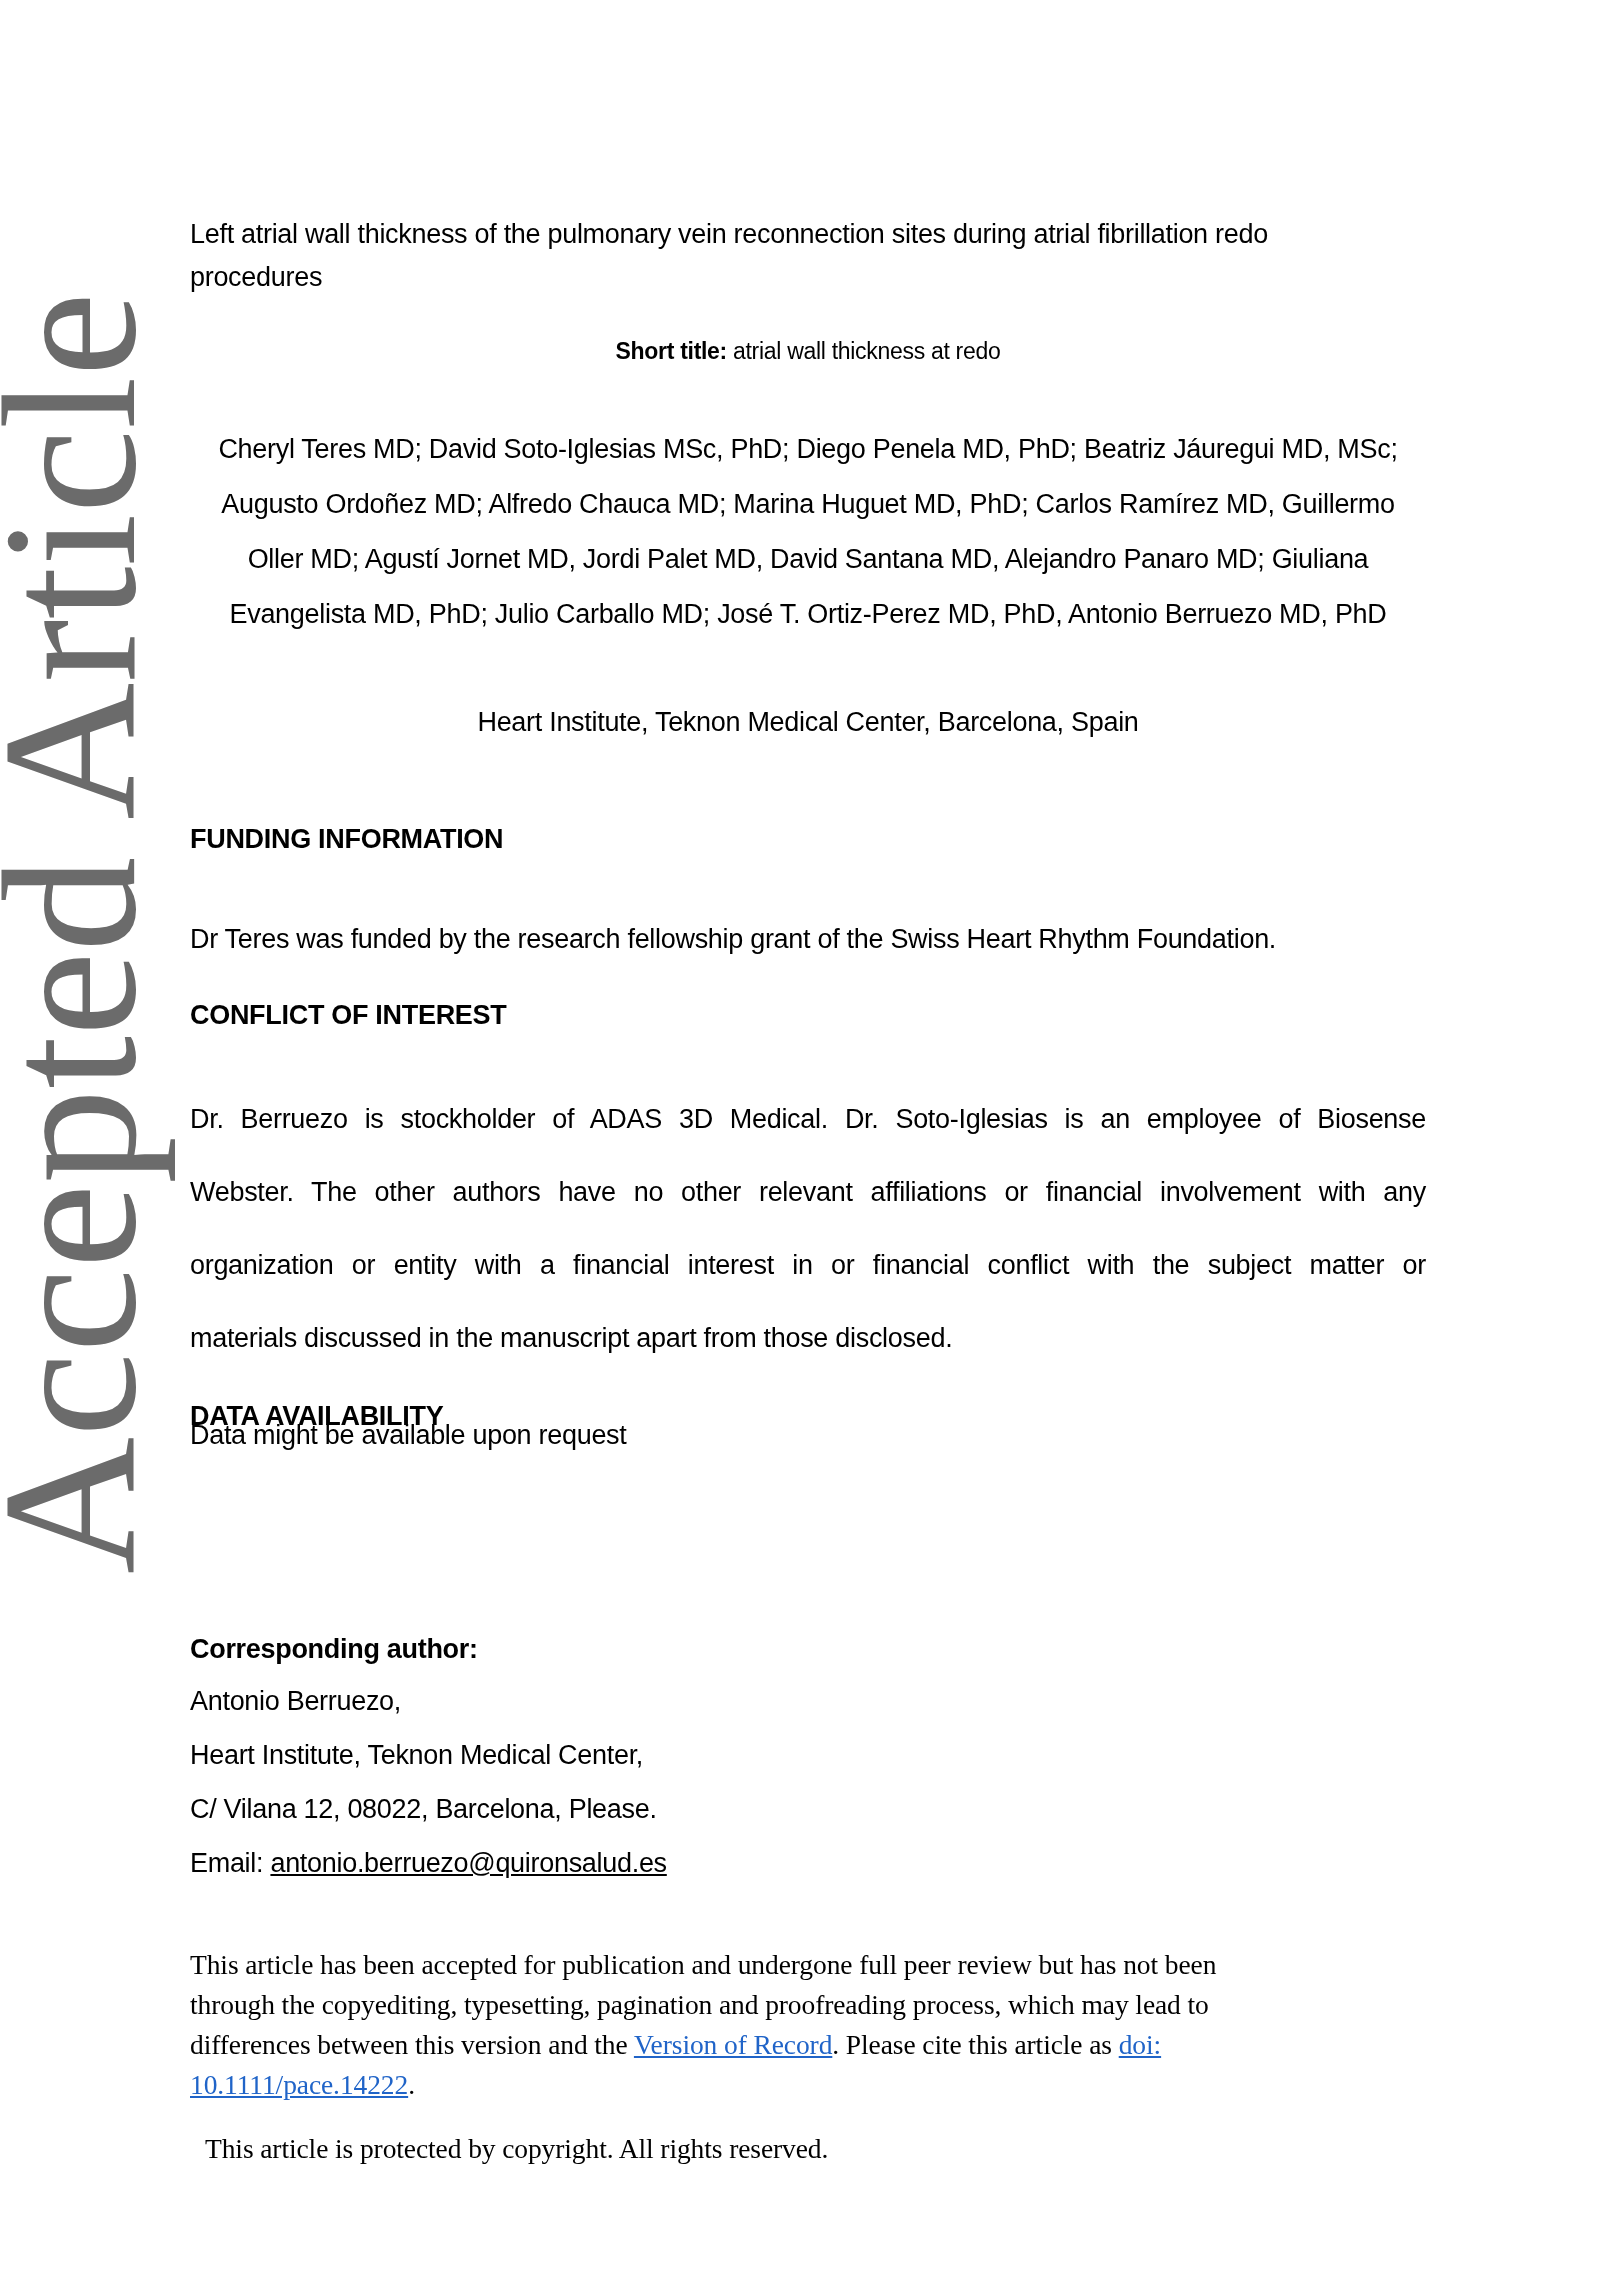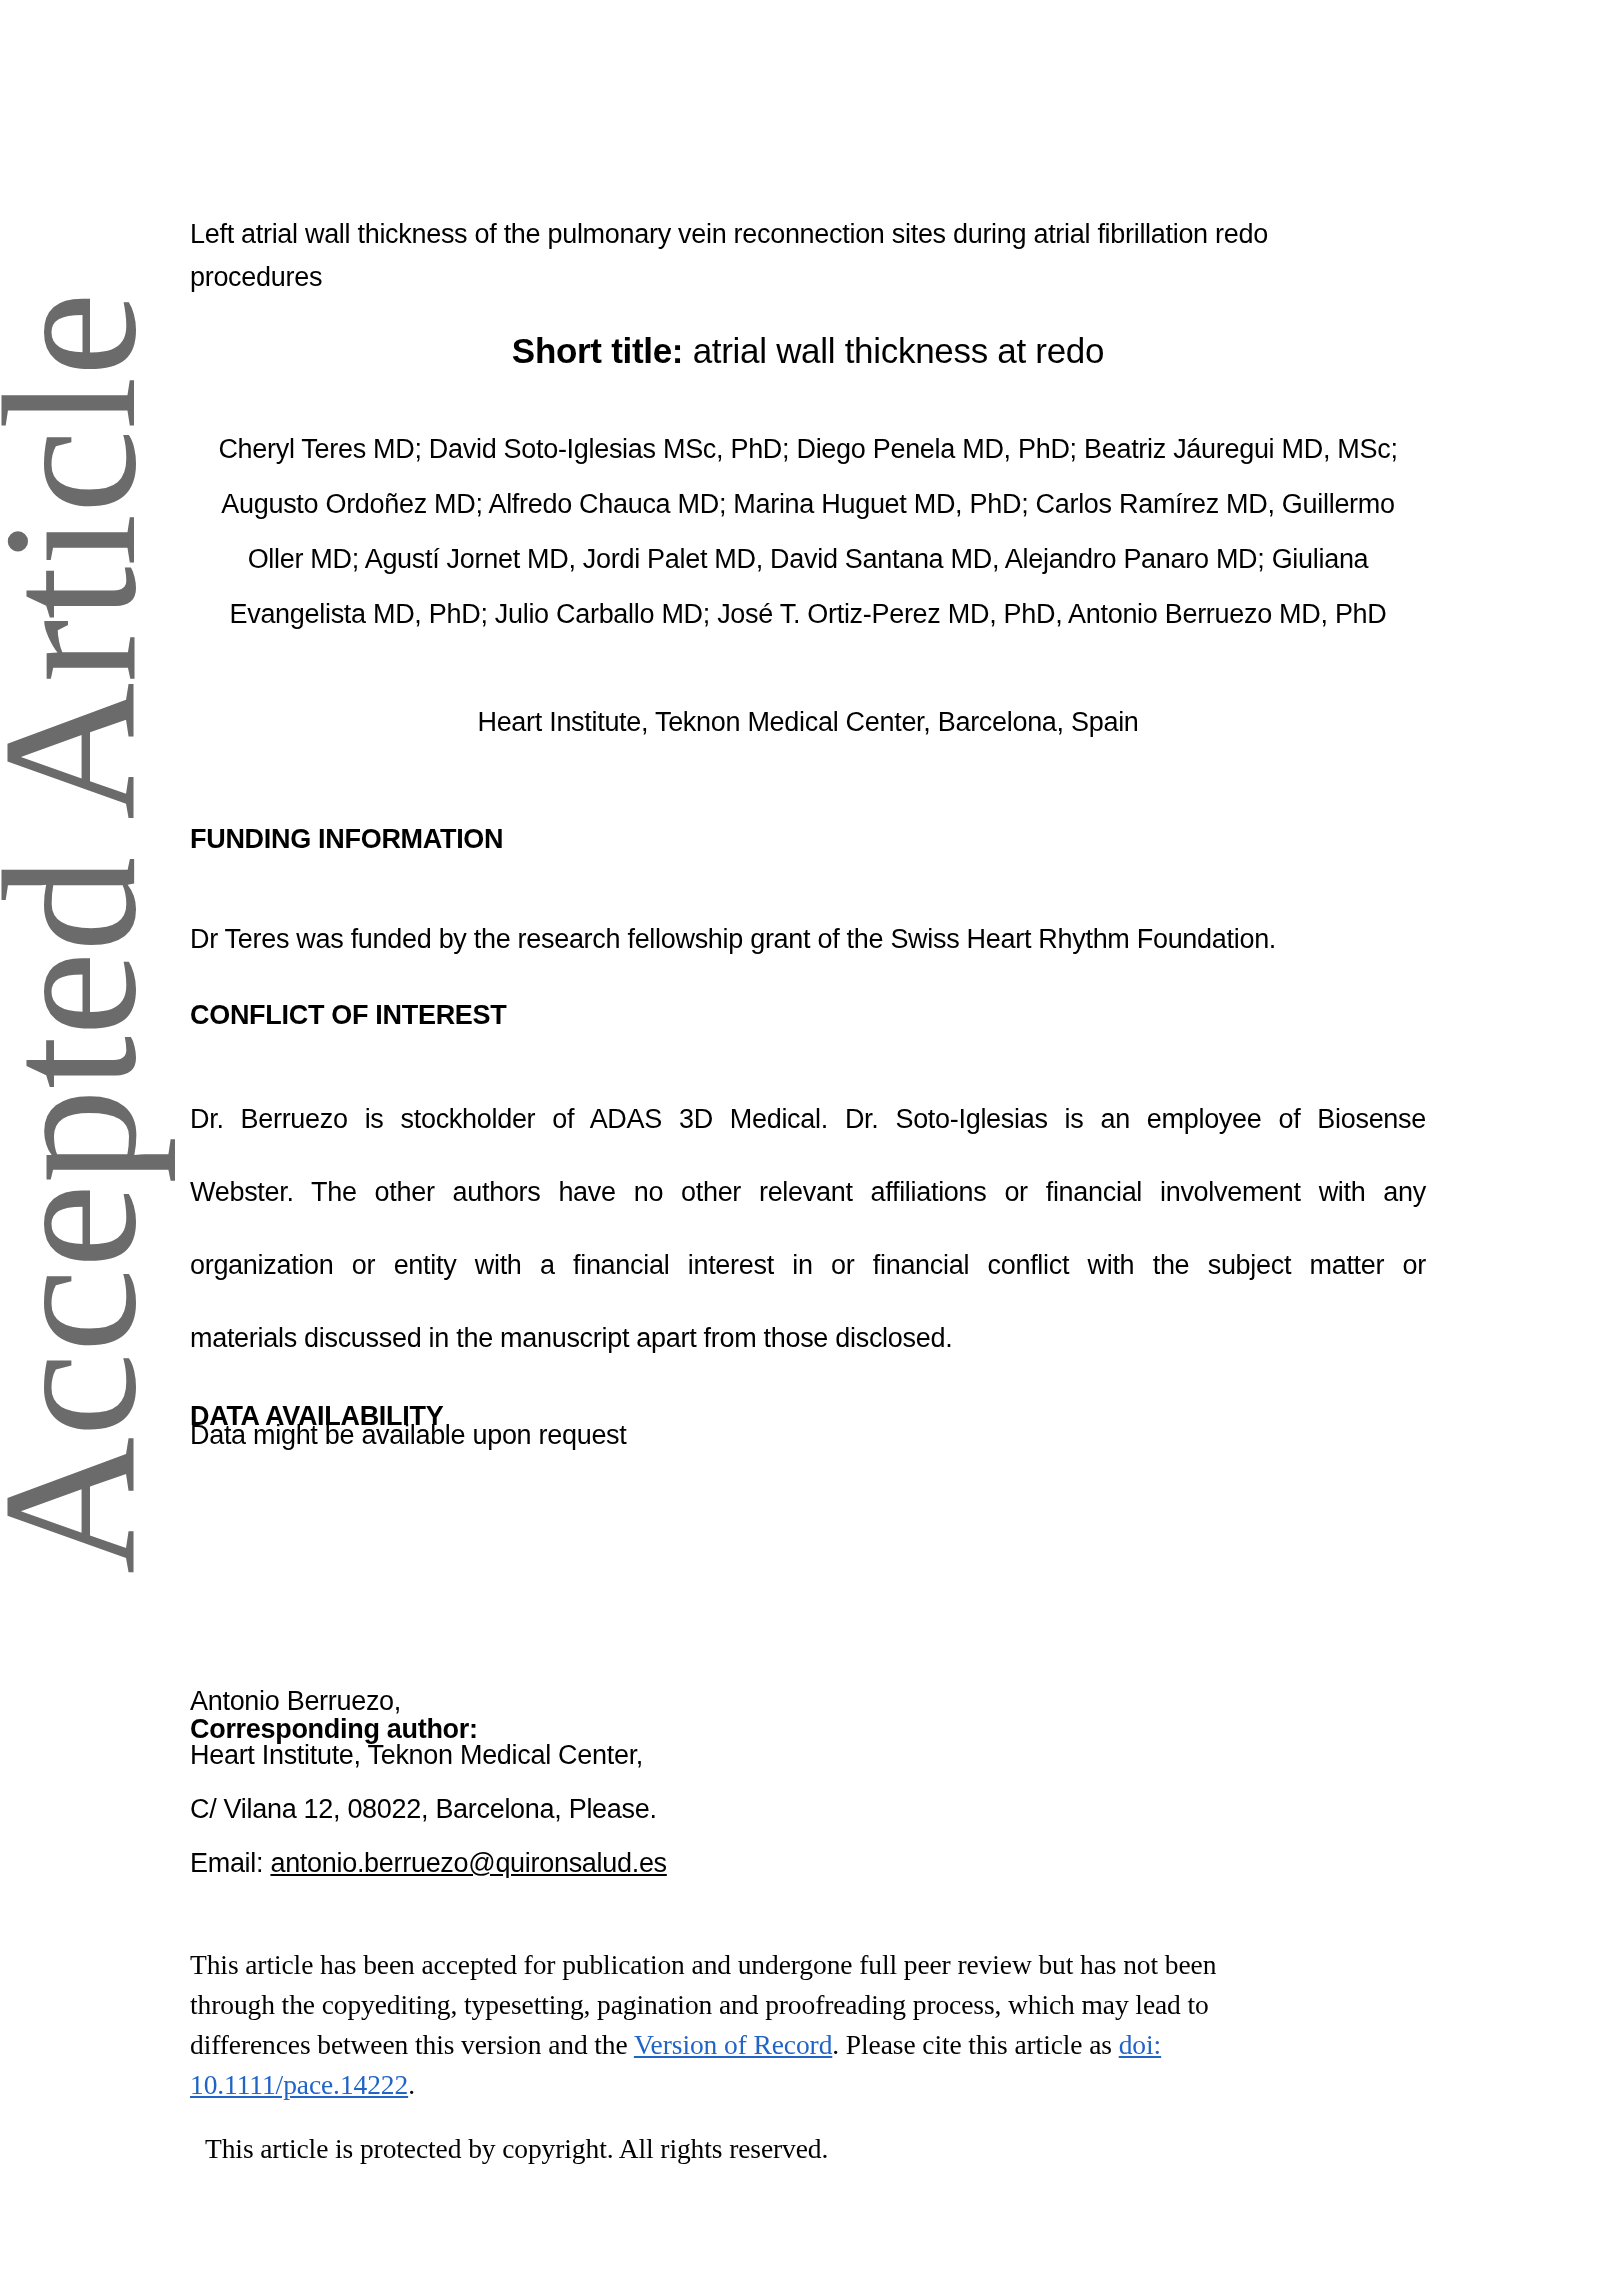--- a/index.html
+++ b/index.html
@@ -31,33 +31,33 @@
     left:-25.5px;top:1574px;
     font-family:"Liberation Serif",serif;
     font-size:190px;line-height:190px;
     color:var(--wm-gray);
     white-space:nowrap;
     transform:rotate(-90deg);
     transform-origin:0 0;
   }
 
   #title .line{white-space:nowrap;}
-  #short-title{top:327px;line-height:48px;font-size:35px;}
+  #short-title{top:327px;line-height:48px;font-size:23px;}
   #authors{top:422px;}
   #authors .line{line-height:55px;}
   #affiliation{top:701px;}
   #funding-heading{top:818px;}
   #funding-body{top:918px;}
   #coi-heading{top:994px;}
   #coi{top:1083px;}
   #coi .line{line-height:73px;}
   #coi .line:not(:last-child){text-align:justify;text-align-last:justify;}
   #data-heading{top:1395px;}
   #data-body{top:1414px;}
-  #corr-heading{top:1708px;}
+  #corr-heading{top:1628px;}
   #corr{top:1674px;}
   #corr .line{line-height:54px;}
   #footer{top:1945px;}
   #copyright{top:2129px;margin-left:15px;}
 
   .link{color:var(--link-blue);text-decoration:underline;cursor:pointer;}
   .email-link{color:var(--text-black);text-decoration:underline;cursor:pointer;}
 </style>
 </head>
 <body>

